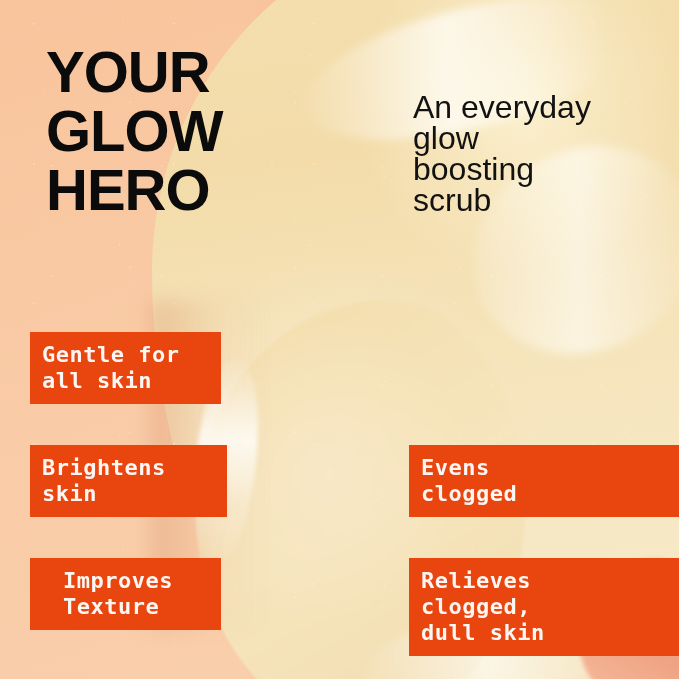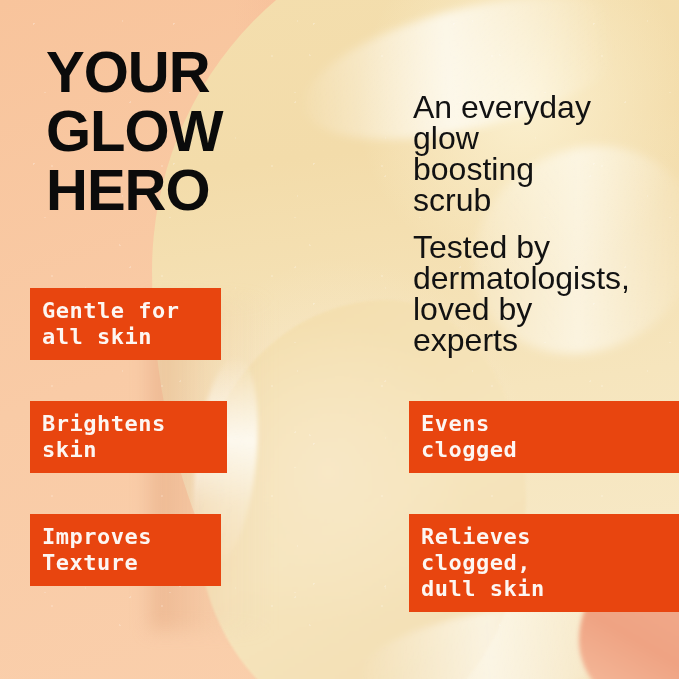--- a/index.html
+++ b/index.html
@@ -163,26 +163,27 @@
     background:#e8450f;
     color:#fdf6f2;
     font-family:"DejaVu Sans Mono", monospace;
     font-size:22px;
     line-height:26px;
     font-weight:bold;
     letter-spacing:.5px;
     white-space:pre-line;
     display:flex;
     align-items:center;
+    margin-top:44px;
   }
   .badge span { display:block; padding:0 12px; }
 
   .badge.l1 { left:30px; top:288px; width:191px; height:72px; }
   .badge.l2 { left:30px; top:401px; width:197px; height:72px; }
-  .badge.l3 { left:30px; top:514px; width:191px; height:72px; }
+  .badge.l3 { left:30px; top:514px; width:191px; height:72px;padding-left:21px; }
 
   .badge.r1 { left:409px; top:401px; width:276px; height:72px; }
   .badge.r2 { left:409px; top:514px; width:276px; height:98px; }
 </style>
 </head>
 <body>
 
 <div id="poster">
 
   <div class="bg-layer bg-base"></div>
@@ -198,24 +199,20 @@
   <div class="grain"></div>
 
   <h1 class="headline">YOUR
 GLOW
 HERO</h1>
 
   <p class="body-copy b1">An everyday
 glow
 boosting
 scrub</p>
-  <p class="body-copy b2">Tested by
-dermatologists,
-loved by
-experts</p>
 
   <div class="badge l1">
     <span>Gentle for
 all skin</span>
   </div>
   <div class="badge l2">
     <span>Brightens
 skin</span>
   </div>
   <div class="badge l3">

